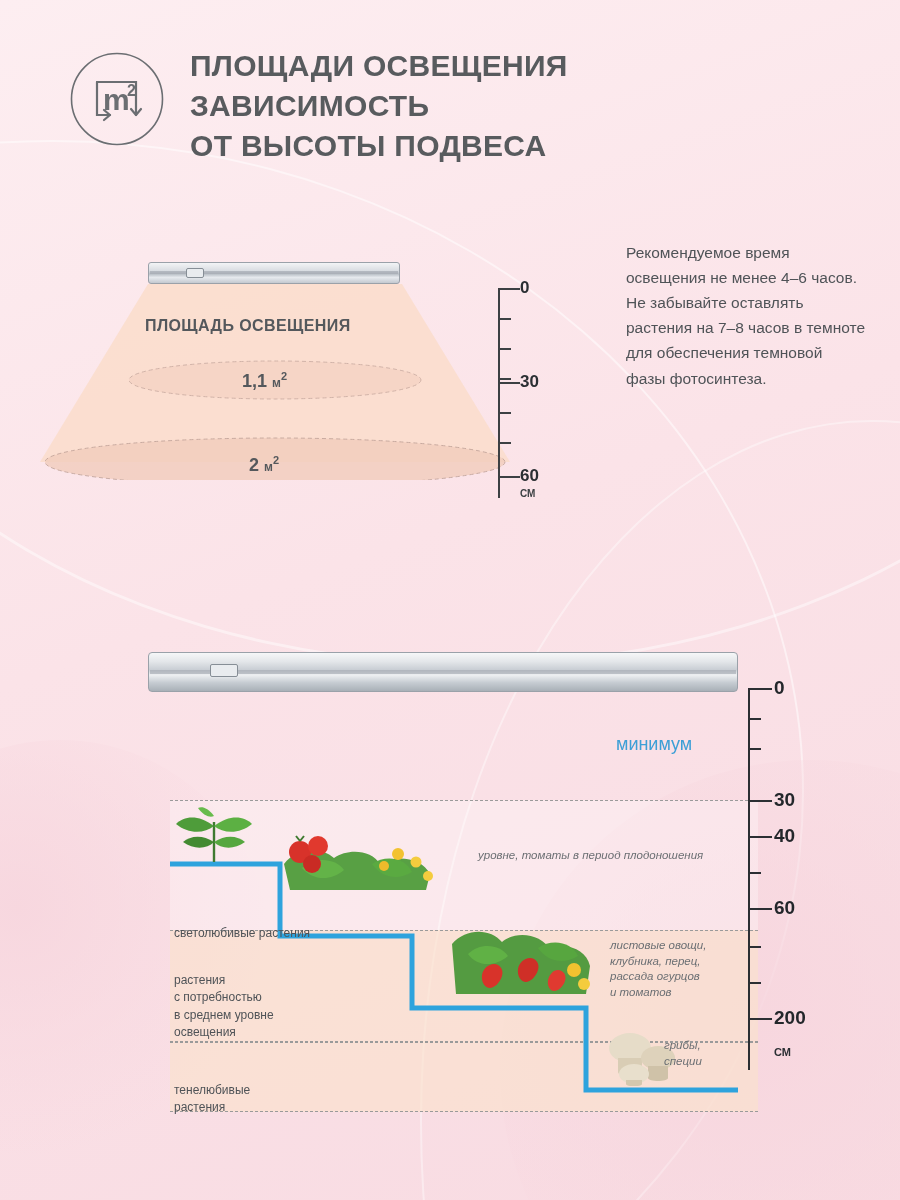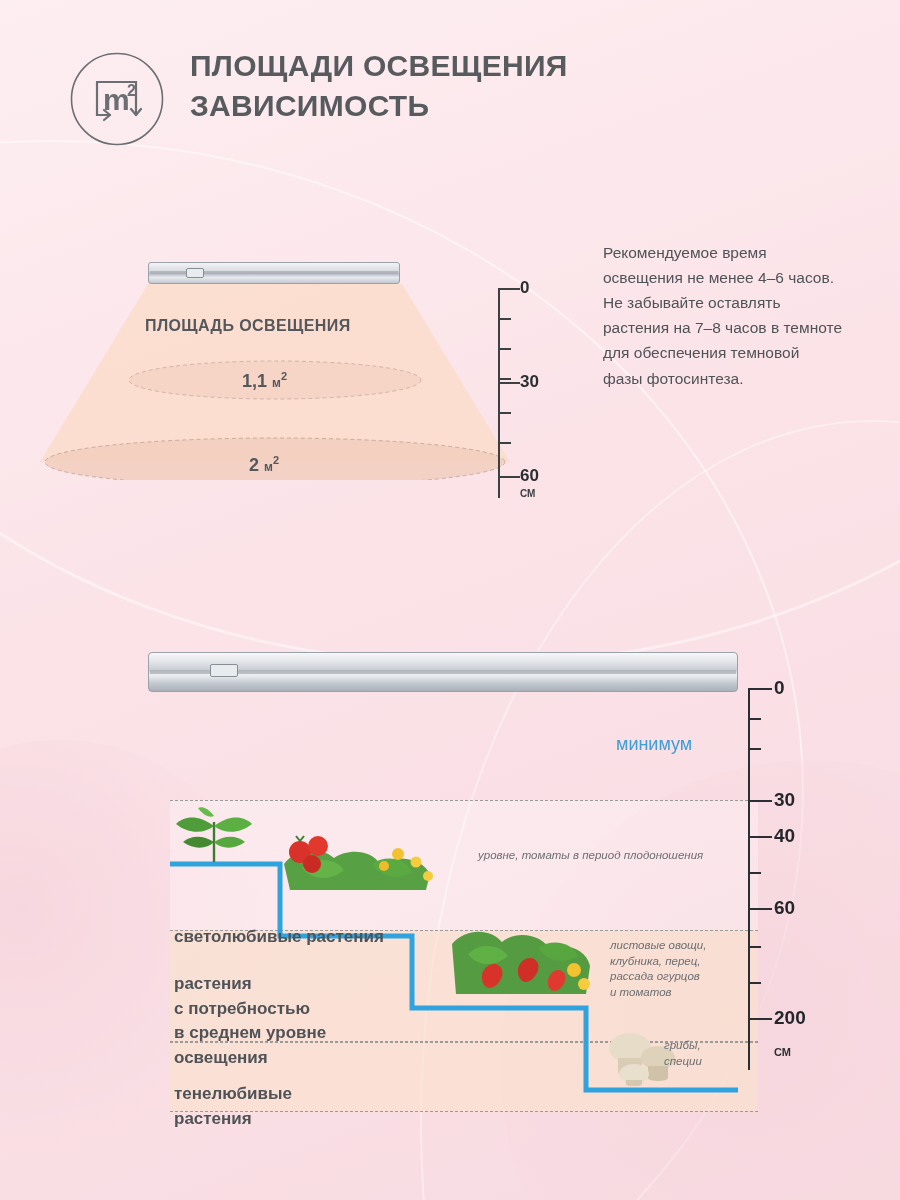--- a/index.html
+++ b/index.html
@@ -179,21 +179,21 @@
   .ruler1 .cm {
     position: absolute;
     left: 22px; top: 200px;
     font-size: 10px;
     color: #3c4043;
     font-weight: bold;
   }
 
   .note {
     position: absolute;
-    left: 603px; top: 8px;
+    left: 626px; top: 8px;
     width: 240px;
     color: #4f5357;
     font-size: 15.5px;
     line-height: 1.62;
   }
 
   
   .sec2-title {
     position: absolute;
     left: 0; top: 575px;
@@ -246,24 +246,23 @@
   .band.b2::after {
     content: "";
     position: absolute;
     left: 0; right: 0; bottom: 0;
     border-bottom: 1px dashed #9a9a9a;
   }
 
   .band-label {
     position: absolute;
     color: #4f5357;
-    font-size: 17px;
+    font-size: 12px;
     line-height: 1.45;
     white-space: pre-line;
-    font-weight: bold;
   }
   .bl1 { left: 26px; top: 273px; }
   .bl2 { left: 26px; top: 320px; }
   .bl3 { left: 26px; top: 430px; }
 
   .stair {
     position: absolute;
     left: 0; top: 0;
     width: 610px; height: 460px;
     pointer-events: none;
@@ -348,20 +347,21 @@
         <path d="M66 63 l-5 -6 M66 63 l5 -6" fill="none" stroke="#6b6e72" stroke-width="2.2" stroke-linecap="round"></path>
         <path d="M27 30 V63 H40" fill="none" stroke="#6b6e72" stroke-width="2.2" stroke-linecap="round"></path>
         <path d="M40 63 l-6 -5 M40 63 l-6 5" fill="none" stroke="#6b6e72" stroke-width="2.2" stroke-linecap="round"></path>
         <text x="33" y="58" font-family="Liberation Sans, sans-serif" font-size="30" font-weight="bold" fill="#6b6e72">m</text>
         <text x="57" y="44" font-family="Liberation Sans, sans-serif" font-size="16" font-weight="bold" fill="#6b6e72">2</text>
       </svg>
     </div>
     <div class="header-title">
       <span class="tl">ПЛОЩАДИ ОСВЕЩЕНИЯ</span>
       <span class="tl">ЗАВИСИМОСТЬ</span>
+      <span class="tl">ОТ ВЫСОТЫ ПОДВЕСА</span>
     </div>
   </div>
 
   <div class="sec1">
 
     <div class="lamp1">
       <div class="lamp-body"></div>
       <div class="lamp-stripe"></div>
       <div class="lamp-switch"></div>
     </div>

